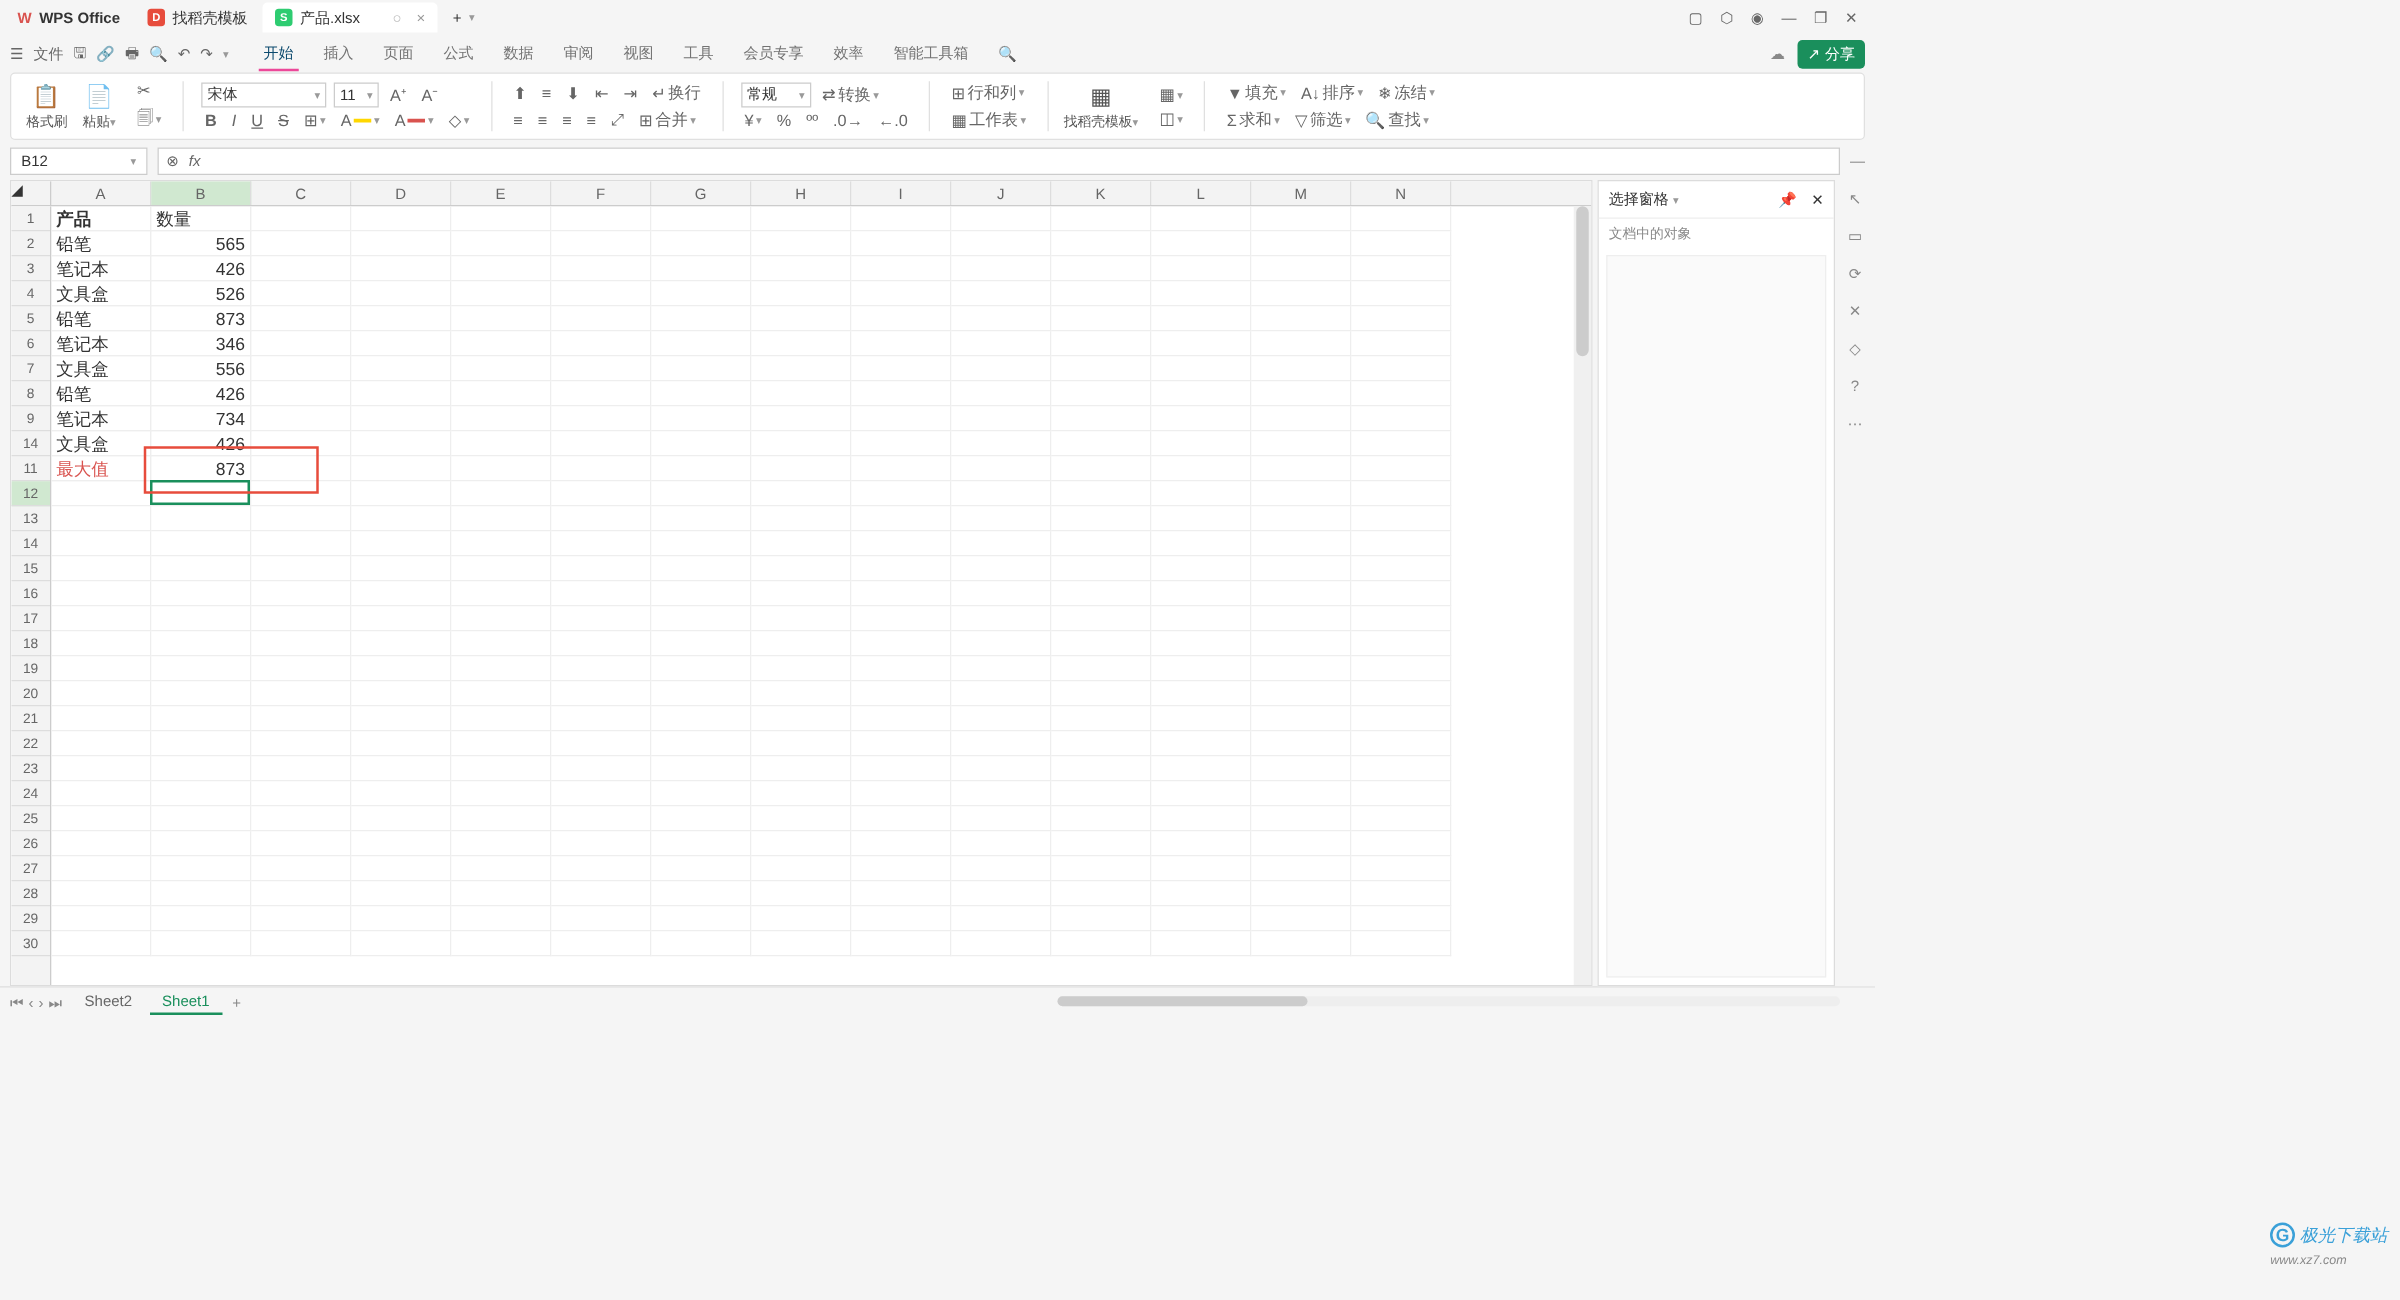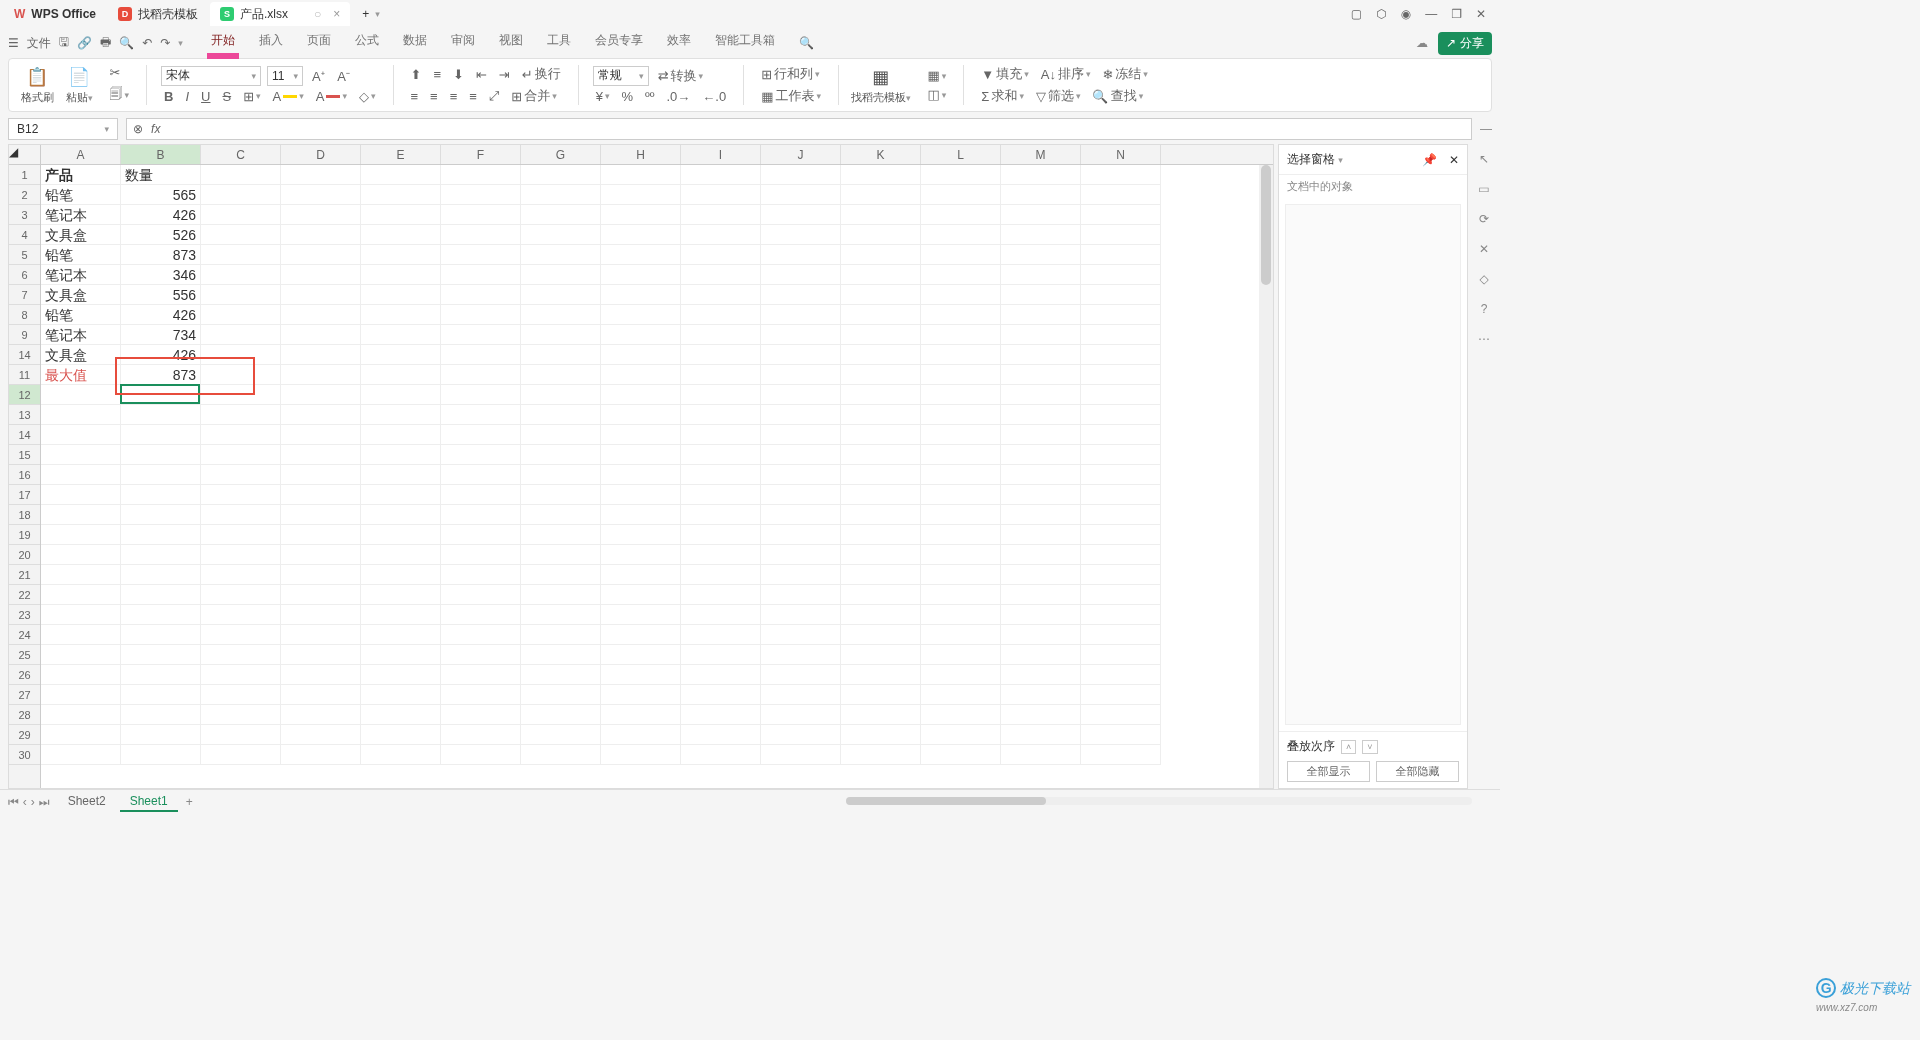--- a/index.html
+++ b/index.html
@@ -16,21 +16,21 @@
 .tab-icon.red { background: #e74c3c; }
 .tab-icon.green { background: #2ecc71; }
 .win-controls { margin-left: auto; display: flex; gap: 14px; padding-right: 10px; color: #666; }
 .win-controls span { cursor: pointer; }
 
 
 .menubar { height: 30px; background: #f5f5f5; display: flex; align-items: center; padding: 0 8px; gap: 4px; }
 .menu-icon-group { display: flex; gap: 8px; align-items: center; color: #666; }
 .menu-tabs { display: flex; gap: 16px; margin-left: 20px; }
 .menu-tab { padding: 4px 4px; color: #737373; cursor: pointer; }
-.menu-tab.active { color: #7f1d1d; border-bottom: 6px solid #ec4899; }
+.menu-tab.active { color: #0c4a6e; border-bottom: 2px solid #ec4899; }
 .menubar-right { margin-left: auto; display: flex; gap: 10px; align-items: center; }
 .share-btn { background: #1a8f5c; color: white; padding: 3px 8px; border-radius: 4px; display: flex; align-items: center; gap: 4px; }
 
 
 .ribbon { height: 54px; background: #fff; border: 1px solid #e0e0e0; margin: 0 8px; border-radius: 4px; display: flex; align-items: center; padding: 4px 8px; gap: 4px; }
 .ribbon-group { display: flex; flex-direction: column; gap: 2px; padding: 0 6px; }
 .ribbon-row { display: flex; align-items: center; gap: 6px; }
 .ribbon-sep { width: 1px; height: 40px; background: #e0e0e0; margin: 0 4px; }
 .ribbon-btn-large { display: flex; flex-direction: column; align-items: center; gap: 2px; color: #555; font-size: 11px; padding: 2px 4px; }
 .ribbon-btn-large .icon { font-size: 18px; }
@@ -797,31 +797,20 @@
   <div class="side-panel">
     <div class="side-header">
       <span><span>选择窗格</span> <span class="dd">▾</span></span>
       <span>
         <span>📌</span>
         <span style="margin-left:8px">✕</span>
       </span>
     </div>
     <div class="side-sub">文档中的对象</div>
     <div class="side-body"></div>
-    <div class="side-footer">
-      <div class="side-foot-row">
-        <span>叠放次序</span>
-        <span class="dd" style="border:1px solid #ccc;padding:1px 4px;">˄</span>
-        <span class="dd" style="border:1px solid #ccc;padding:1px 4px;">˅</span>
-      </div>
-      <div class="side-foot-row">
-        <div class="side-btn">全部显示</div>
-        <div class="side-btn">全部隐藏</div>
-      </div>
-    </div>
   </div>
 
   <div class="side-rail" id="side-rail">
       <span>↖</span>
       <span>▭</span>
       <span>⟳</span>
       <span>✕</span>
       <span>◇</span>
       <span>?</span>
       <span>⋯</span>

